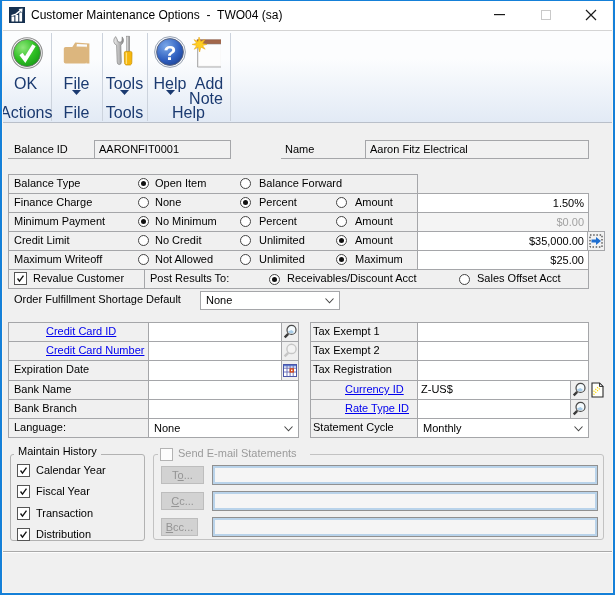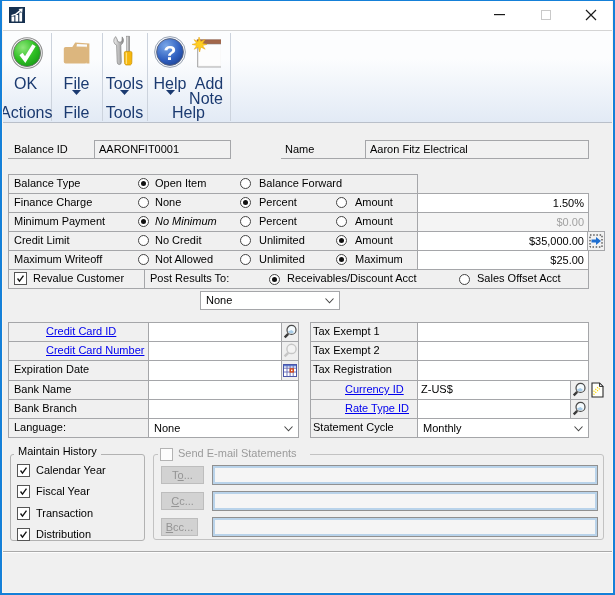--- a/index.html
+++ b/index.html
@@ -26,20 +26,21 @@
 
 <div class="a" style="left:0;top:1px;width:615px;height:30px;background:#fff;border-bottom:1px solid #d4d4d4;box-sizing:border-box;"></div>
 <svg class="a" style="left:9px;top:7px;" width="16" height="16" viewBox="0 0 16 16">
   <rect x="0" y="0" width="16" height="16" fill="#16304f"></rect>
   <rect x="2.5" y="9.5" width="2.8" height="5" fill="#fff"></rect>
   <rect x="6.4" y="8" width="2.8" height="6.5" fill="#fff"></rect>
   <rect x="10.3" y="5.5" width="2.8" height="9" fill="#fff"></rect>
   <path d="M2.5 8.6 L7 7.2 L12.5 2.6" stroke="#fff" stroke-width="1.5" fill="none"></path>
   <path d="M9.5 2 L13.6 1.6 L13.2 5.7 Z" fill="#fff"></path>
 </svg>
+<div class="a" style="left:31px;top:8px;font-size:12px;color:#000;">Customer Maintenance Options&nbsp;&nbsp;-&nbsp;&nbsp;TWO04 (sa)</div>
 <svg class="a" style="left:494px;top:14px;" width="11" height="2" viewBox="0 0 11 2">
       <rect width="11" height="1.2" fill="#1a1a1a"></rect>
     </svg>
 <svg class="a" style="left:541px;top:10px;" width="10" height="10" viewBox="0 0 10 10">
       <rect x="0.5" y="0.5" width="9" height="9" fill="none" stroke="#c9c9c9"></rect>
     </svg>
 <svg class="a" style="left:585px;top:9px;" width="12" height="12" viewBox="0 0 12 12">
       <path d="M1 1 L11 11 M11 1 L1 11" stroke="#1a1a1a" stroke-width="1.2"></path>
     </svg>
 
@@ -161,21 +162,21 @@
 <span class="rad on" style="left:240px;top:197px;">
       <i></i>
     </span>
     <div class="lb" style="left:259px;top:193px;">Percent</div>
 <span class="rad" style="left:336px;top:197px;"></span>
     <div class="lb" style="left:355px;top:193px;">Amount</div>
 
 <span class="rad on" style="left:138px;top:216px;">
       <i></i>
     </span>
-    <div class="lb" style="left:155px;top:212px;font-style:italic;">No Minimum</div>
+    <div class="lb" style="left:155px;top:212px;">No Minimum</div>
 <span class="rad" style="left:240px;top:216px;"></span>
     <div class="lb" style="left:259px;top:212px;">Percent</div>
 <span class="rad" style="left:336px;top:216px;"></span>
     <div class="lb" style="left:355px;top:212px;">Amount</div>
 
 <span class="rad" style="left:138px;top:235px;"></span>
     <div class="lb" style="left:155px;top:231px;">No Credit</div>
 <span class="rad" style="left:240px;top:235px;"></span>
     <div class="lb" style="left:259px;top:231px;">Unlimited</div>
 <span class="rad on" style="left:336px;top:235px;">
@@ -203,20 +204,21 @@
     </svg>
 <div class="lb" style="left:33px;top:269px;">Revalue Customer</div>
 <div class="lb" style="left:150px;top:269px;">Post Results To:</div>
 <span class="rad on" style="left:269px;top:274px;">
       <i></i>
     </span>
     <div class="lb" style="left:287px;top:269px;">Receivables/Discount Acct</div>
 <span class="rad" style="left:459px;top:274px;"></span>
     <div class="lb" style="left:477px;top:269px;">Sales Offset Acct</div>
 
+<div class="lb" style="left:14px;top:290px;">Order Fulfillment Shortage Default</div>
 <div class="dd" style="left:200px;top:291px;width:140px;height:19px;">None
   <svg width="9" height="6" viewBox="0 0 9 6">
         <path d="M0.5 0.5 L4.5 4.8 L8.5 0.5" stroke="#444" stroke-width="1.1" fill="none"></path>
       </svg>
 </div>
 
 <div class="bx" style="left:8px;top:322px;width:291px;height:20px;"></div>
 <div class="bx" style="left:8px;top:341px;width:291px;height:20px;"></div>
 <div class="bx" style="left:8px;top:360px;width:291px;height:21px;"></div>
 <div class="bx" style="left:8px;top:380px;width:291px;height:20px;"></div>

